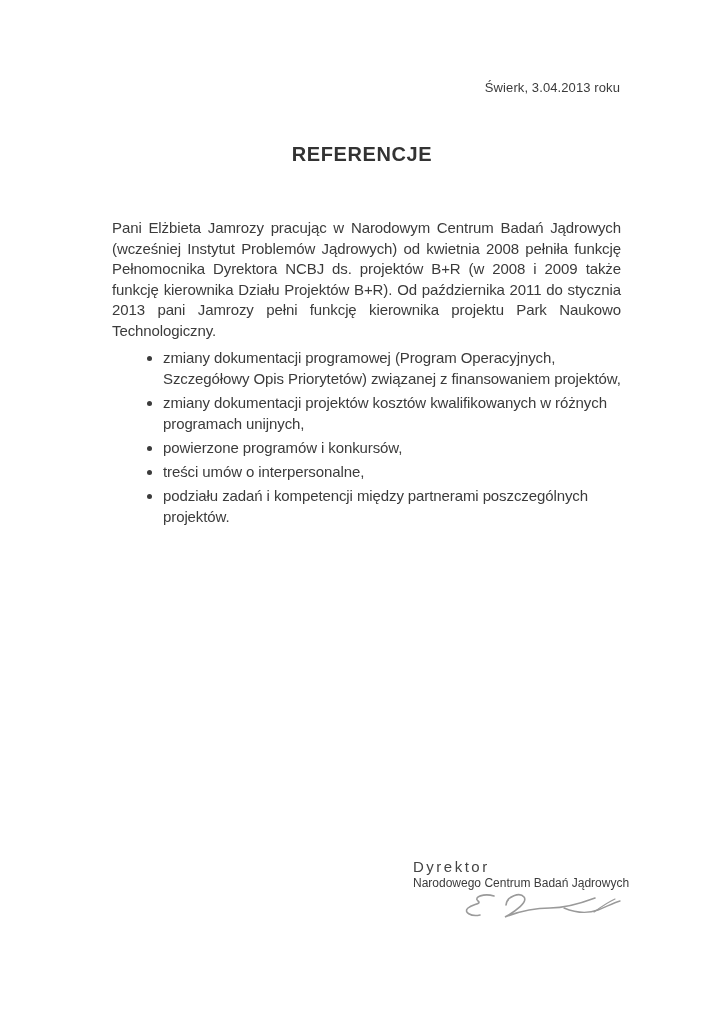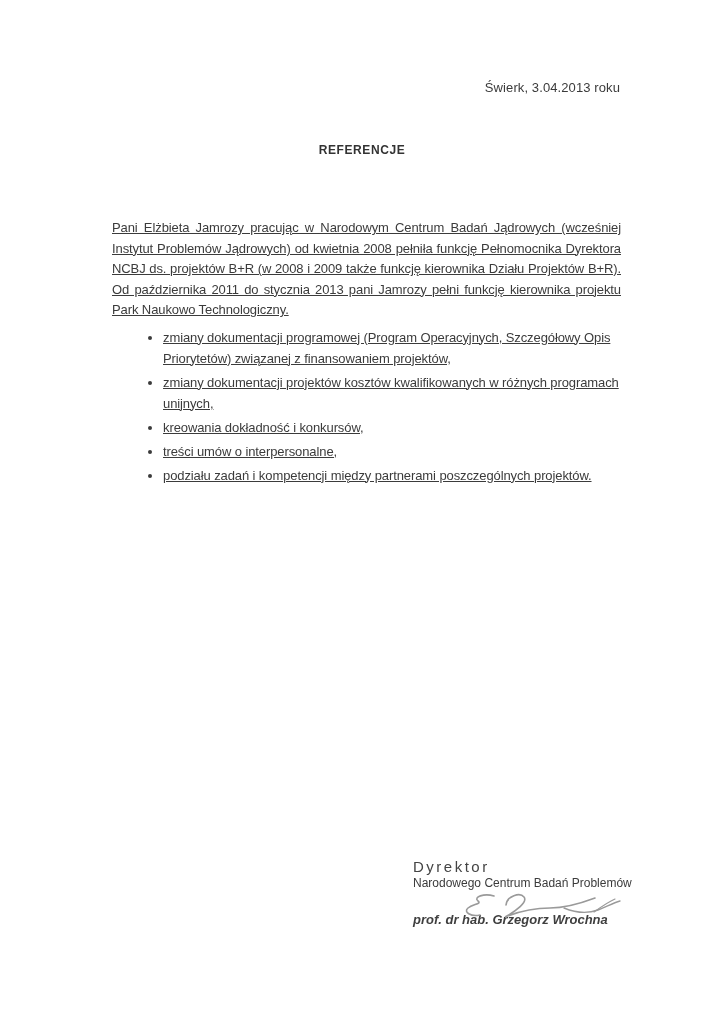--- a/index.html
+++ b/index.html
@@ -23,34 +23,33 @@
     font-size: 13px;
     letter-spacing: 0.1px;
     color: #3b3b3b;
   }
   .doc-title {
     position: absolute;
     top: 143px;
     left: 0;
     width: 100%;
     text-align: center;
-    font-size: 12px;
+    font-size: 20px;
     font-weight: bold;
     letter-spacing: 0.6px;
     color: #333333;
   }
   .content {
     position: absolute;
     left: 112px;
     top: 218px;
     width: 509px;
-    font-size: 13px;
+    font-size: 15px;
     line-height: 20.5px;
     letter-spacing: -0.1px;
-    text-decoration: underline;
   }
   .content p {
     margin: 0;
     text-align: justify;
   }
   .list-intro {
     margin-top: 17px !important;
     text-align: left !important;
   }
   ul.bullet-list {
@@ -110,32 +109,31 @@
 
   <div class="doc-title">REFERENCJE</div>
 
   <div class="content">
     <p>Pani Elżbieta Jamrozy pracując w Narodowym Centrum Badań Jądrowych (wcześniej Instytut Problemów Jądrowych) od kwietnia 2008 pełniła funkcję Pełnomocnika Dyrektora NCBJ ds. projektów B+R (w 2008 i 2009 także funkcję kierownika Działu Projektów B+R). Od października 2011 do stycznia 2013 pani Jamrozy pełni funkcję kierownika projektu Park Naukowo Technologiczny.</p>
 
 
     <ul class="bullet-list">
       <li>zmiany dokumentacji programowej (Program Operacyjnych, Szczegółowy Opis Priorytetów) związanej z finansowaniem projektów,</li>
       <li>zmiany dokumentacji projektów kosztów kwalifikowanych w różnych programach unijnych,</li>
-      <li>kreowania dokładność i konkursów,</li>
+      <li>powierzone programów i konkursów,</li>
       <li>treści umów o interpersonalne,</li>
       <li>podziału zadań i kompetencji między partnerami poszczególnych projektów.</li>
     </ul>
 
   </div>
 
   <div class="signature-block">
     <div class="sig-role">Dyrektor</div>
-    <div class="sig-org">Narodowego Centrum Badań Problemów</div>
+    <div class="sig-org">Narodowego Centrum Badań Jądrowych</div>
     <svg class="sig-scribble" viewBox="0 0 190 36" aria-hidden="true">
       <path d="M46,7 C36,4 25,8 30,12 C34,15 25,15 20,19 C15,23 23,28 32,26" fill="none" stroke="#9a9a9a" stroke-width="1.6" stroke-linecap="round"></path>
       <path d="M58,16 C59,7 72,3 76,8 C80,13 68,22 57,28 C72,22 88,19 102,19 C116,19 131,15 147,9" fill="none" stroke="#9a9a9a" stroke-width="1.6" stroke-linecap="round"></path>
       <path d="M116,19 C128,24 139,25 150,21 C158,18 165,14 172,12" fill="none" stroke="#9a9a9a" stroke-width="1.4" stroke-linecap="round"></path>
       <path d="M146,23 C153,18 160,13 167,10" fill="none" stroke="#9a9a9a" stroke-width="1.2" stroke-linecap="round"></path>
     </svg>
-    <div class="sig-name">prof. dr hab. Grzegorz Wrochna</div>
   </div>
 
 </div>
 
 </body></html>

